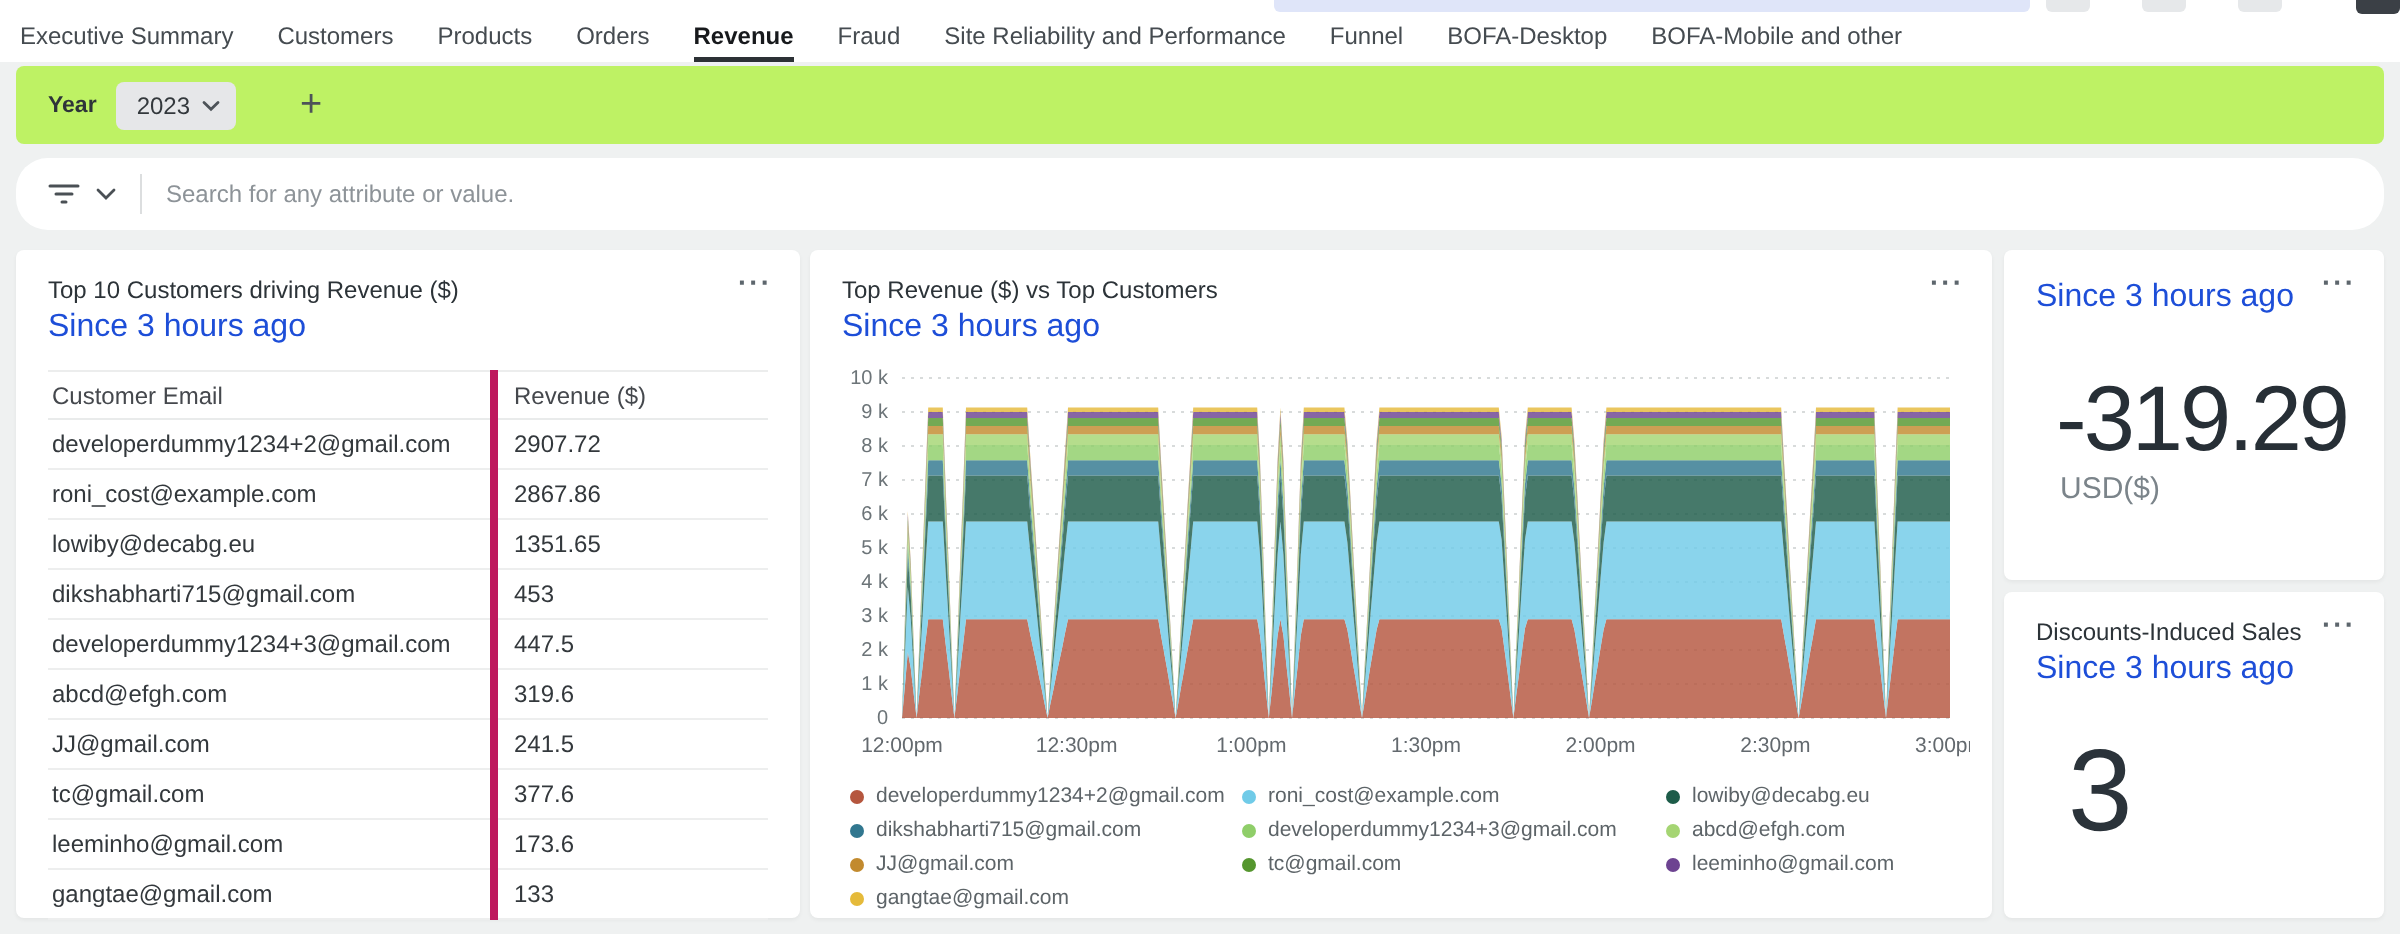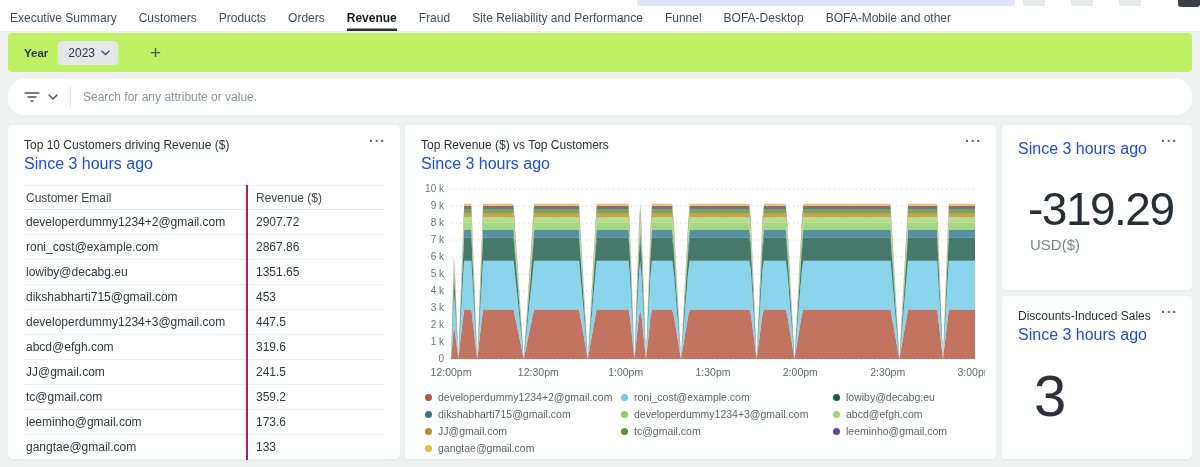--- a/index.html
+++ b/index.html
@@ -39,21 +39,21 @@
 
   .card-left   { left:8px;    top:125px; width:392px; height:334px; }
   .card-mid    { left:405px;  top:125px; width:591px; height:334px; overflow:hidden; }
   .card-right1 { left:1002px; top:125px; width:190px; height:165px; }
   .card-right2 { left:1002px; top:296px; width:190px; height:163px; }
 
   
   .cust-table { margin:12px 16px 0 16px; border-collapse:collapse; width:360px; table-layout:fixed; }
   .cust-table th { font-size:12px; font-weight:400; color:#45484d; text-align:left; height:24px; border-top:1px solid #ecEDED; border-bottom:1px solid #e9ebeb; padding-left:2px; }
   .cust-table td { font-size:12px; color:#33383c; height:25px; border-bottom:1px solid #edeeee; padding-left:2px; white-space:nowrap; overflow:hidden; }
-  .cust-table th.col-rev, .cust-table td.col-rev { border-left:2px solid #be185d; padding-left:8px; width:137px; }
+  .cust-table th.col-rev, .cust-table td.col-rev { border-left:4px solid #be185d; padding-left:8px; width:137px; }
 
   
   .chart-wrap { margin:10px 8px 0 12px; }
   .grid-line { stroke:#d8dbdb; stroke-width:1; stroke-dasharray:1.5 3; }
   .ytick { fill:#6c7478; font-size:10px; text-anchor:end; }
   .xtick { fill:#63696e; font-size:10.5px; text-anchor:middle; }
 
   .legend { display:grid; grid-template-columns:196px 212px auto; row-gap:5px; margin:8px 0 0 20px; }
   .legend-item { display:flex; align-items:center; gap:6px; font-size:10.5px; color:#5d6468; cursor:pointer; white-space:nowrap; }
   .legend-dot { width:7px; height:7px; border-radius:50%; flex:0 0 auto; }
@@ -153,21 +153,21 @@
         <tr>
           <td>abcd@efgh.com</td>
           <td class="col-rev">319.6</td>
         </tr>
         <tr>
           <td>JJ@gmail.com</td>
           <td class="col-rev">241.5</td>
         </tr>
         <tr>
           <td>tc@gmail.com</td>
-          <td class="col-rev">359.2</td>
+          <td class="col-rev">377.6</td>
         </tr>
         <tr>
           <td>leeminho@gmail.com</td>
           <td class="col-rev">173.6</td>
         </tr>
         <tr>
           <td>gangtae@gmail.com</td>
           <td class="col-rev">133</td>
         </tr>
       </tbody>

